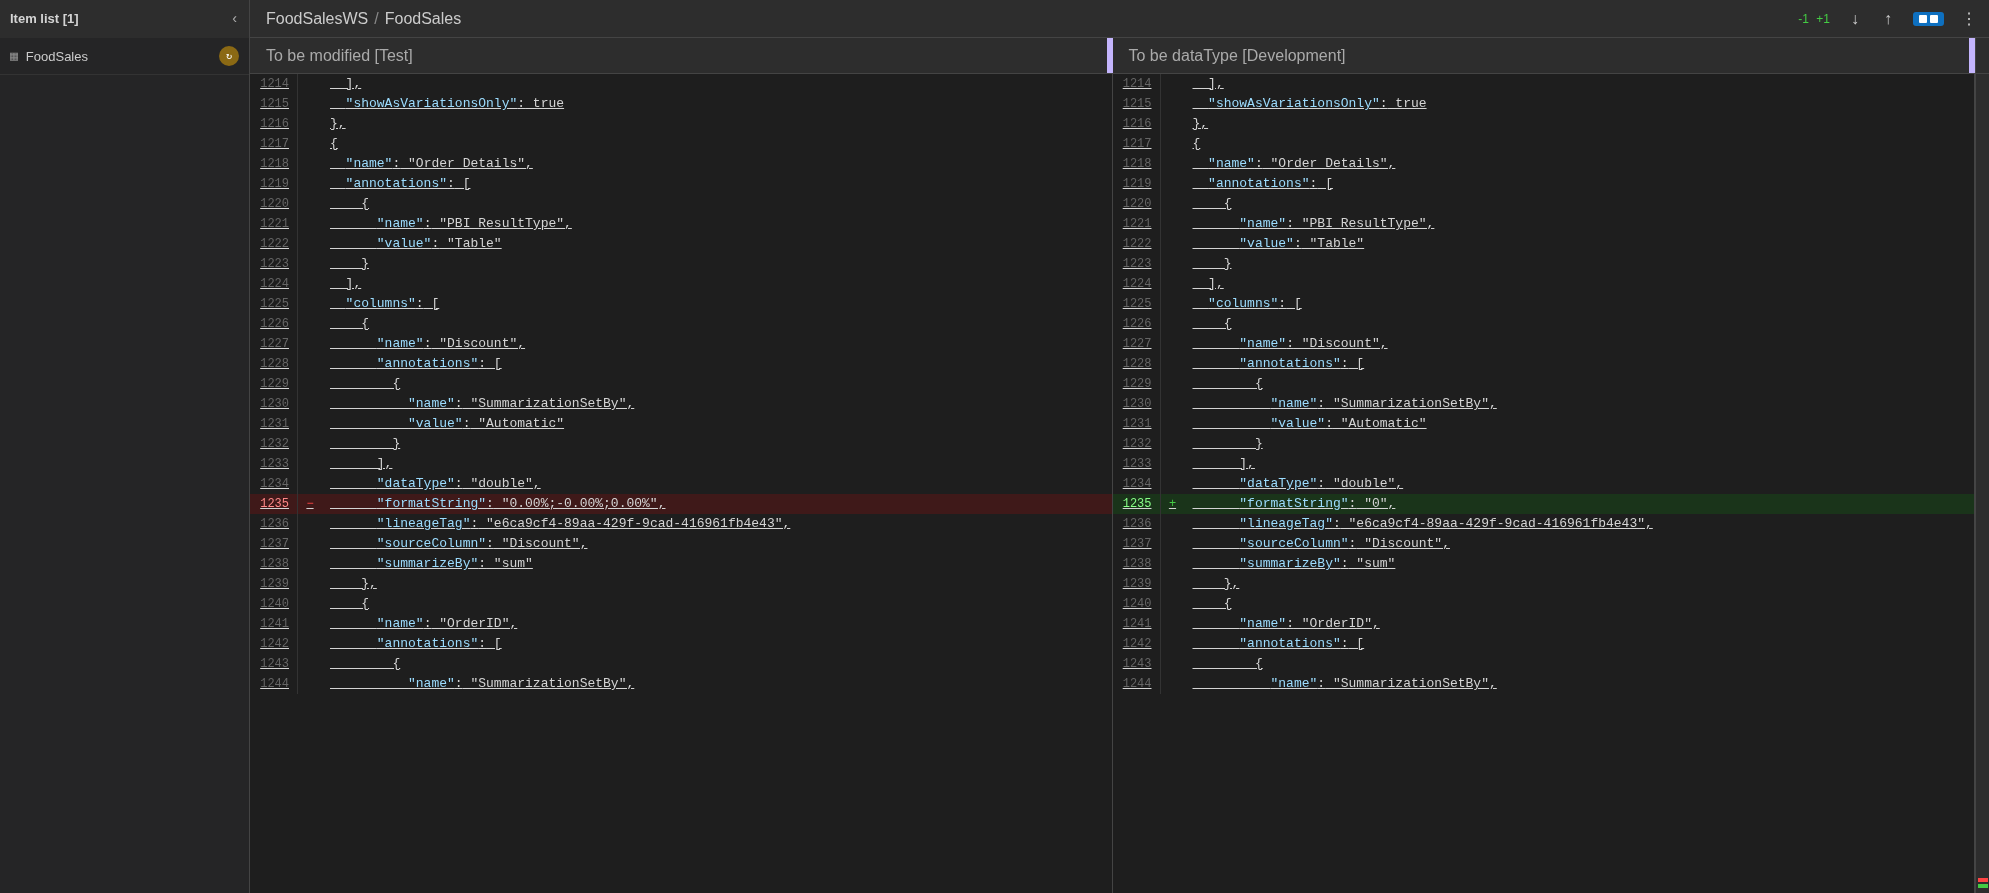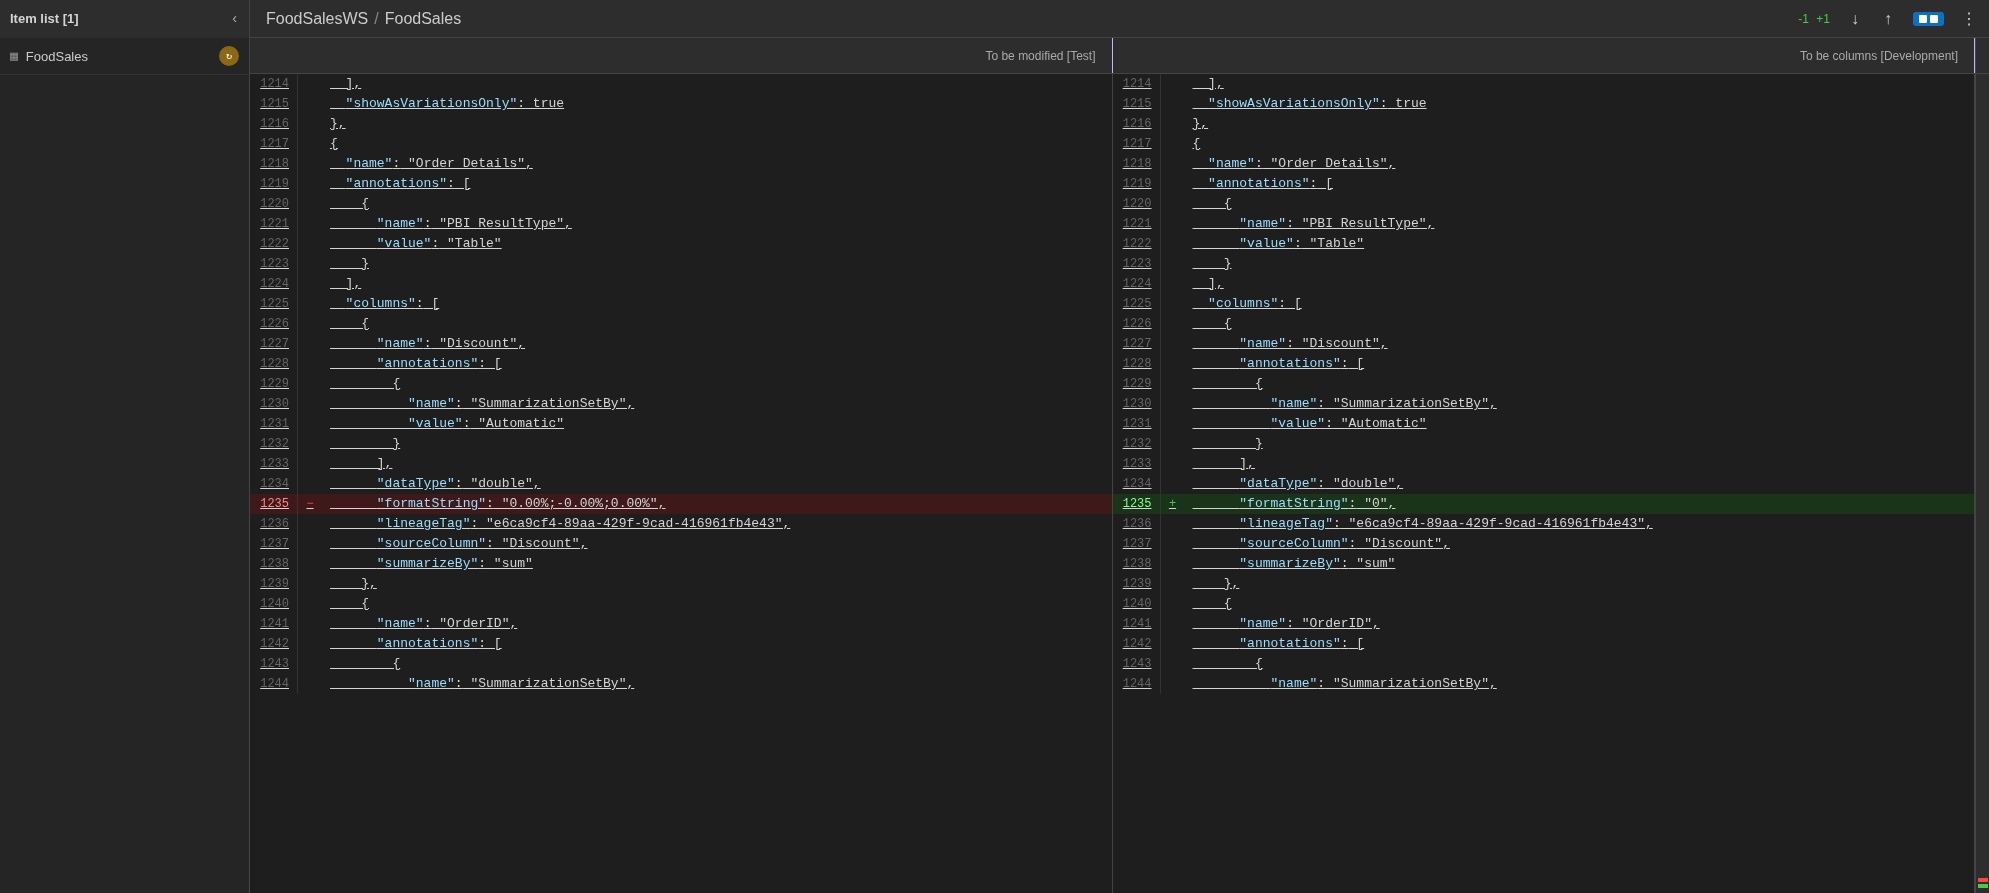--- a/index.html
+++ b/index.html
@@ -160,24 +160,23 @@
       background: #2d2d2d;
       border-bottom: 1px solid #444;
       flex-shrink: 0;
     }
     .diff-pane-header {
       flex: 1;
       display: flex;
       align-items: center;
       padding: 0 16px;
       font-family: 'Segoe UI', sans-serif;
-      font-size: 12px;
+      font-size: 16px;
       color: #aaa;
-      border-right: 1px solid #c4b5fd;
-      justify-content: flex-end;
+      border-right: 6px solid #c4b5fd;
     }
     .diff-pane-header:last-child { border-right: none; }
 
     
     .diff-code-area {
       display: flex;
       flex: 1;
       overflow: hidden;
     }
     .diff-pane {
@@ -298,21 +297,21 @@
     </div>
   </div>
 
   <div class="diff-area">
 
     <div class="diff-header-row">
       <div class="diff-pane-header">
         <span>To be modified [Test]</span>
       </div>
       <div class="diff-pane-header">
-        <span>To be columns [Development]</span>
+        <span>To be dataType [Development]</span>
       </div>
       <div style="width:14px; background:#2d2d2d; border-left:1px solid #444; flex-shrink:0;"></div>
     </div>
 
     <div class="diff-code-area">
 
       <div class="diff-pane" id="left-pane">
           <div class="code-line">
       <span class="line-num">1214</span>
       <span class="line-gutter"></span>

